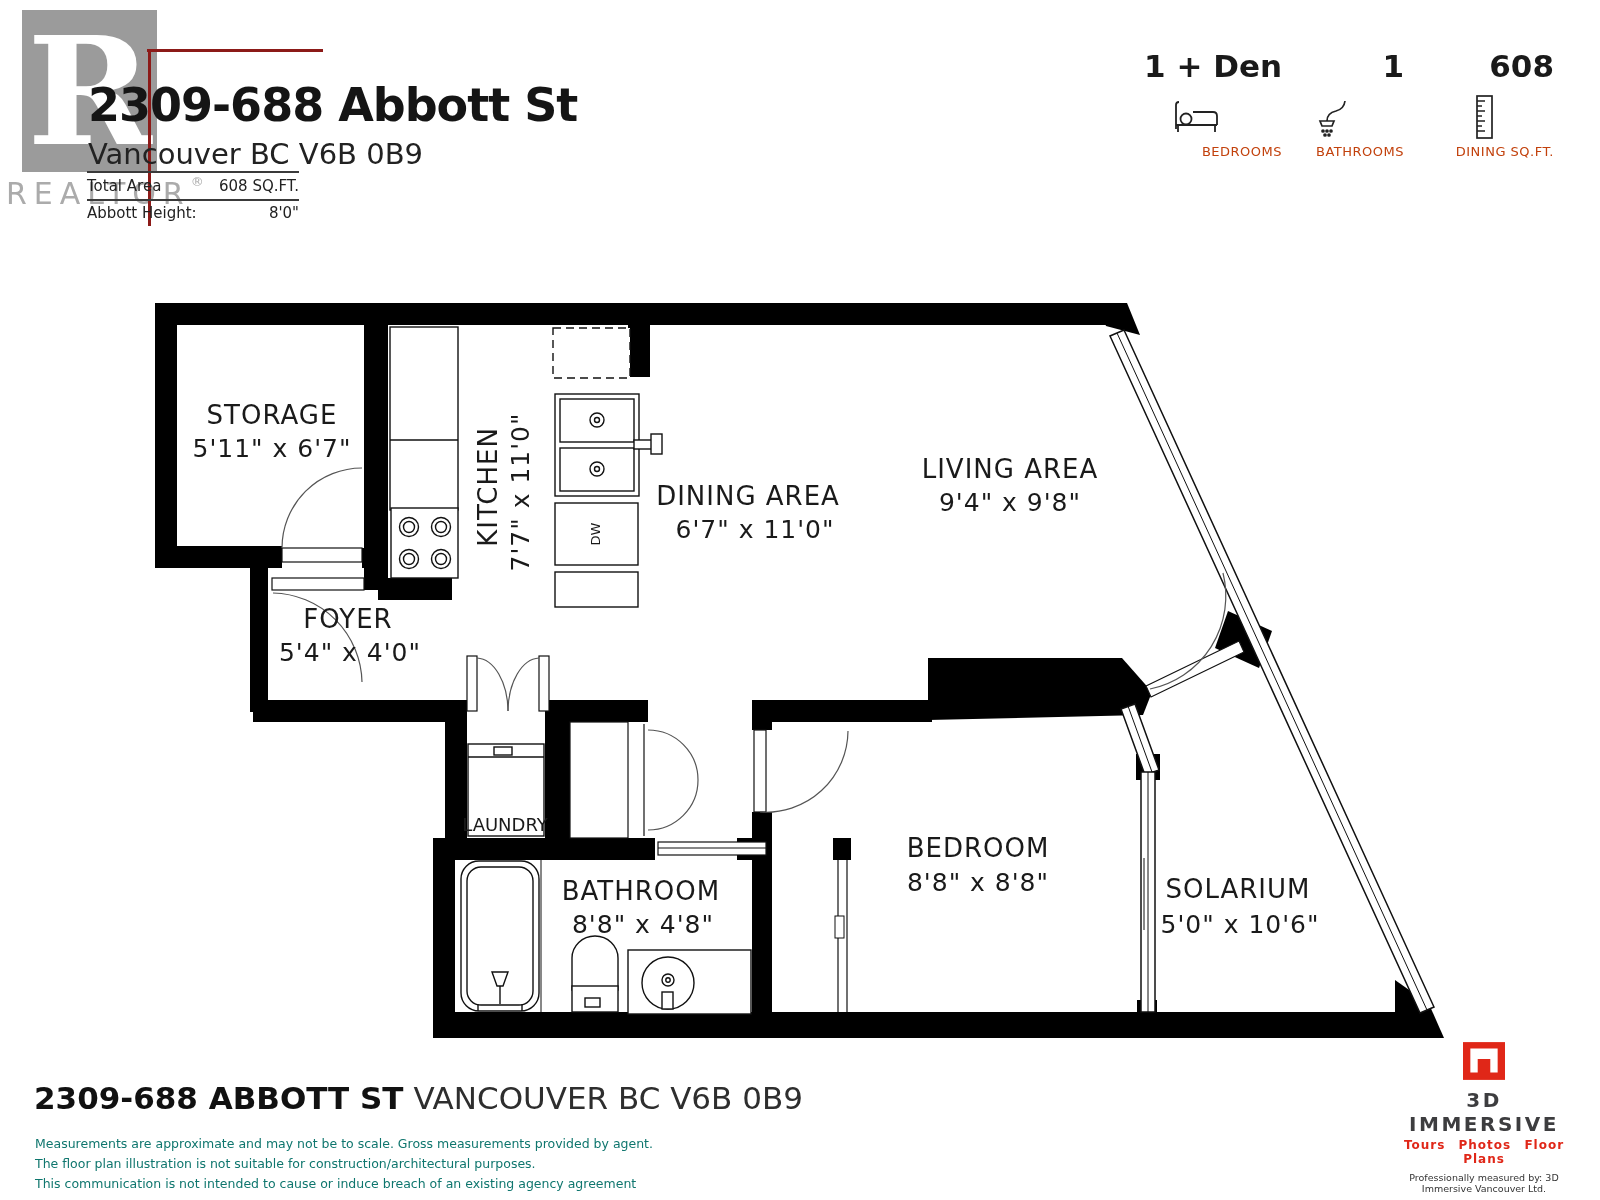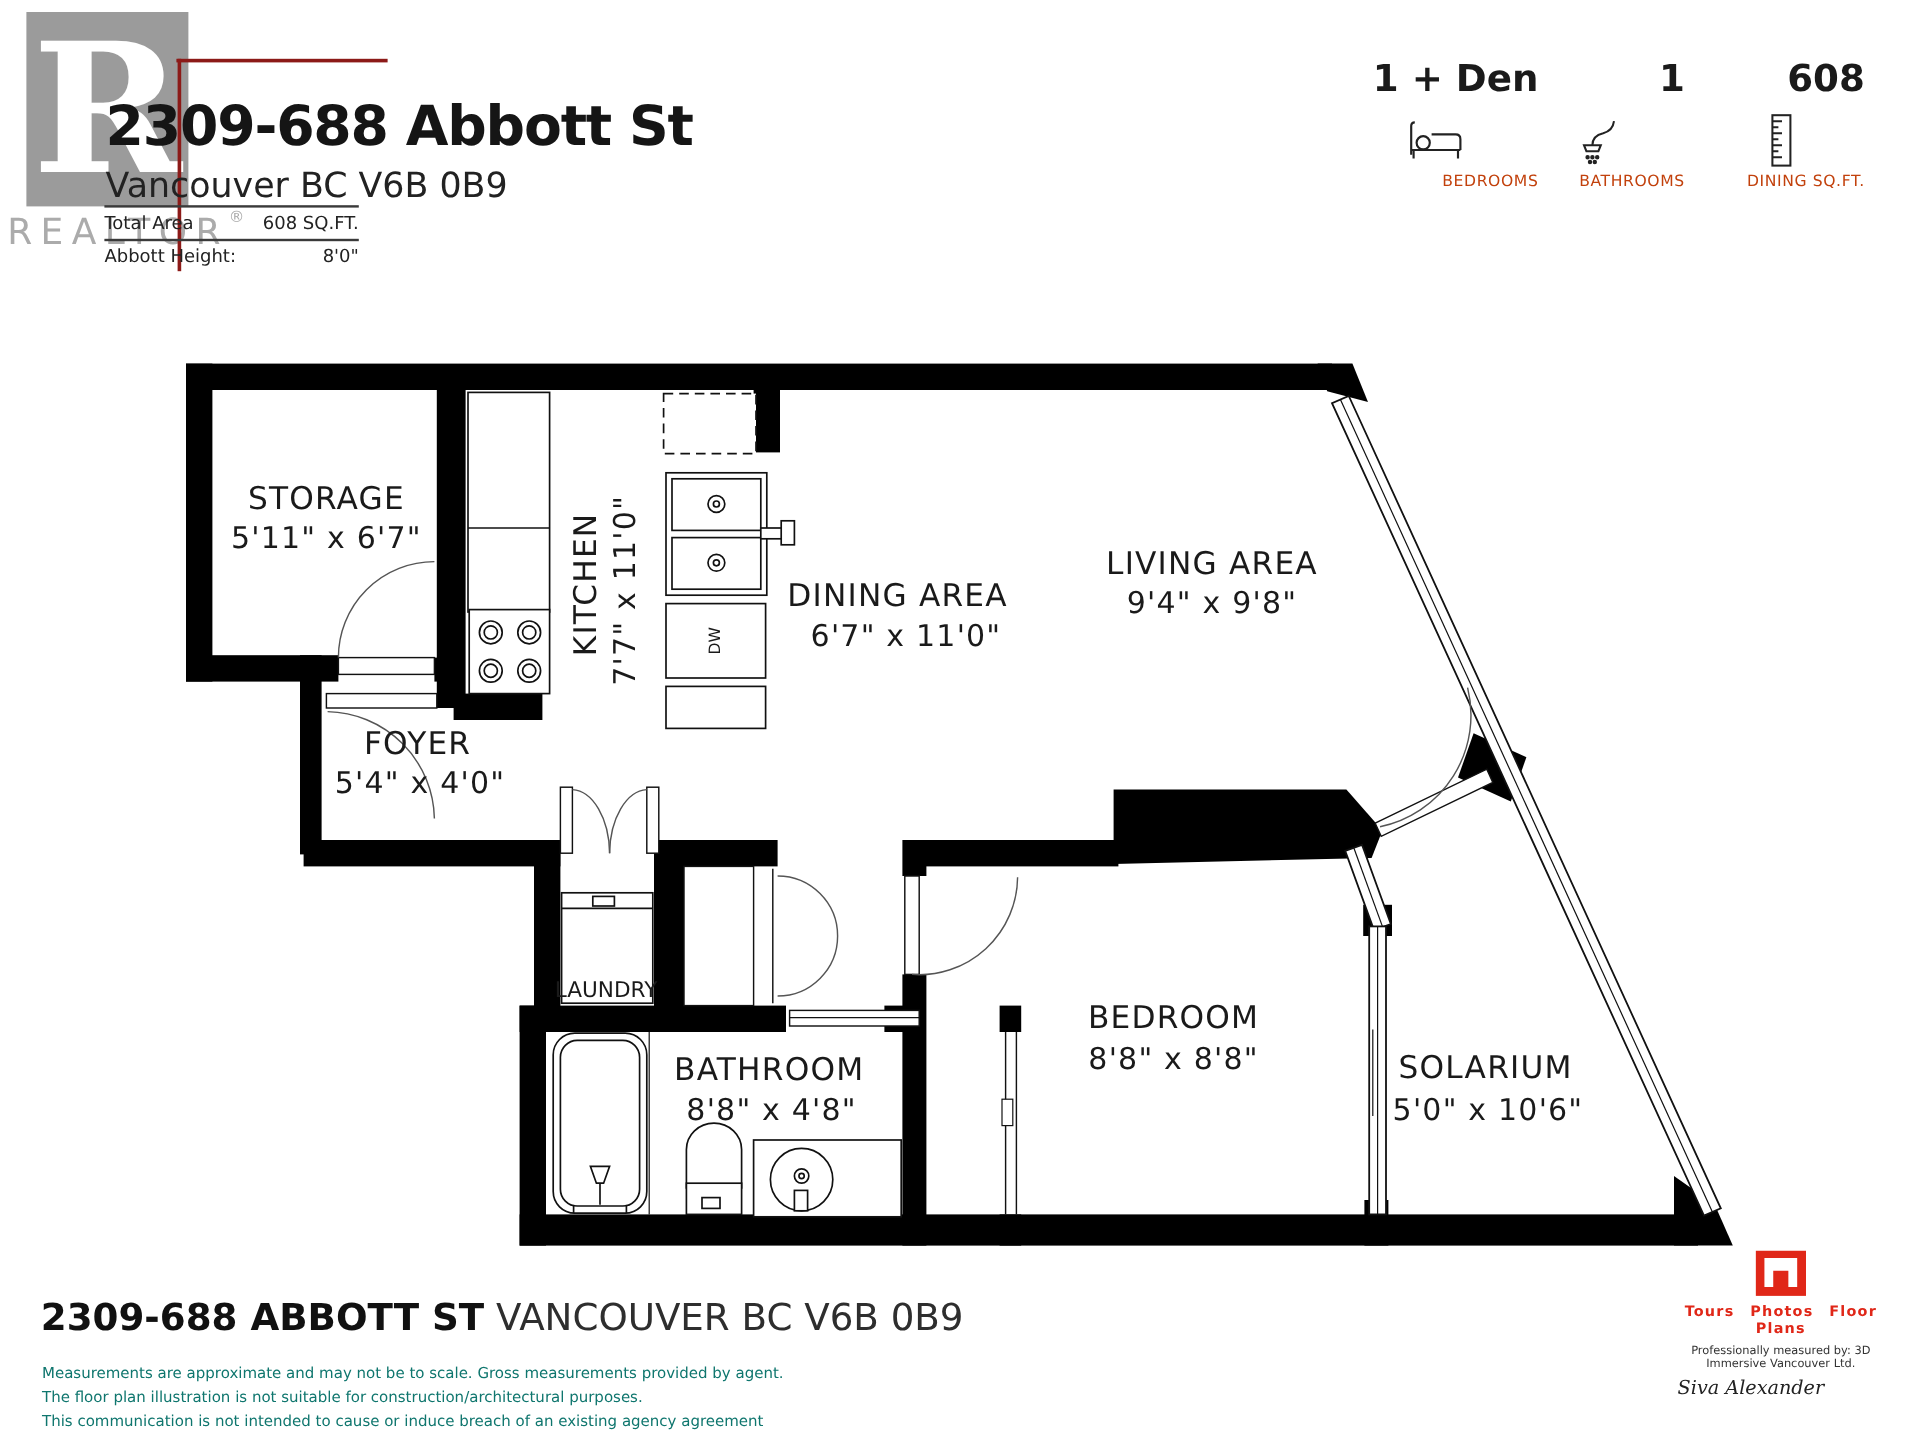--- a/index.html
+++ b/index.html
@@ -265,20 +265,21 @@
     <div>This communication is not intended to cause or induce breach of an existing agency agreement</div>
   </div>
 
   <div class="abs" id="brand">
     <div id="brand-logo">
       <svg width="42" height="38" viewBox="0 0 40 36">
         <rect x="0" y="0" width="40" height="36" fill="#e02718"></rect>
         <path d="M7,6 h26 v23 h-7 v-13 h-12 v13 h-7 z" fill="#fff"></path>
       </svg>
     </div>
+    <div id="brand-name">3D IMMERSIVE</div>
     <div id="brand-tagline">Tours  Photos  Floor Plans</div>
     <div id="brand-measured">Professionally measured by: 3D Immersive Vancouver Ltd.</div>
     <div class="sigrow">
 
       <span class="signame">Siva Alexander</span>
     </div>
 
   </div>
 
 </div>

